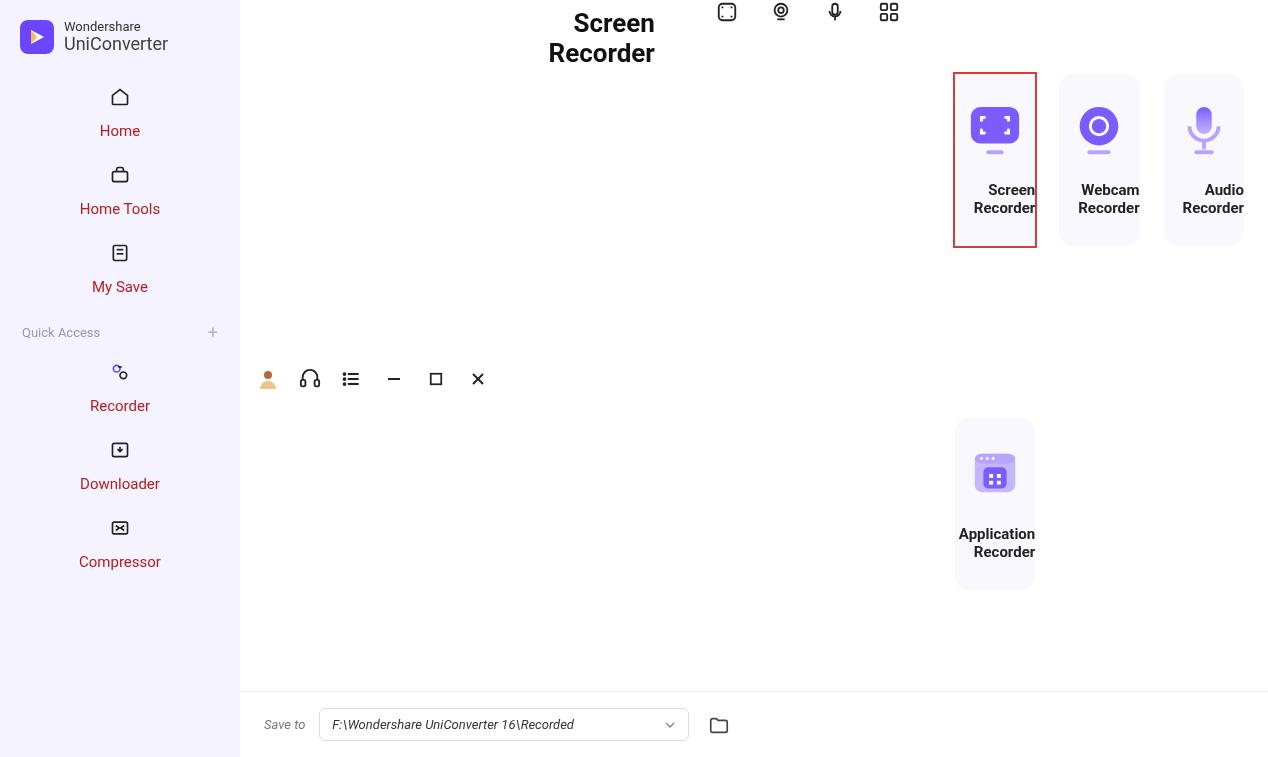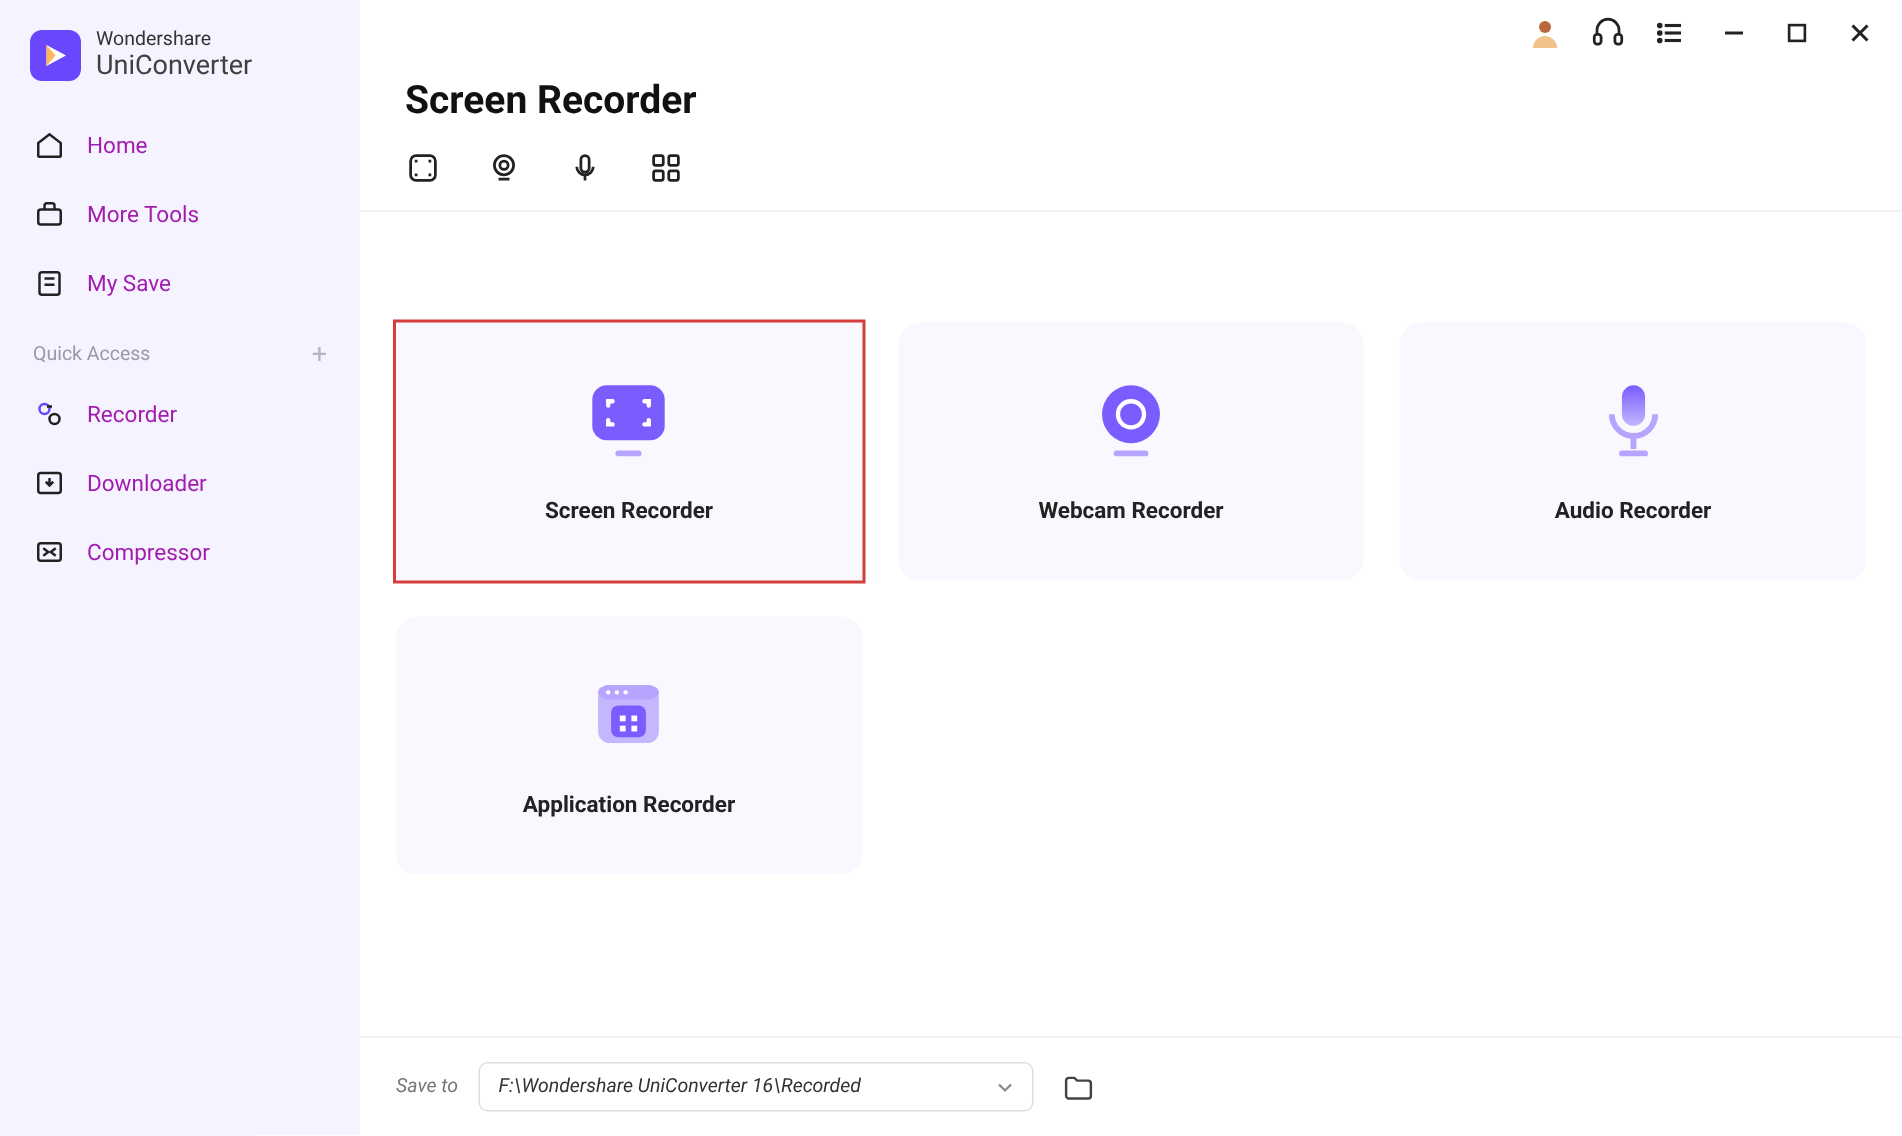--- a/index.html
+++ b/index.html
@@ -3,25 +3,25 @@
 <meta charset="utf-8">
 <style>
 * { margin: 0; padding: 0; box-sizing: border-box; font-family: -apple-system, BlinkMacSystemFont, "Segoe UI", Roboto, sans-serif; }
 body { width: 1268px; height: 757px; display: flex; background: #fff; overflow: hidden; }
 .sidebar { width: 240px; height: 100%; background: #f5f3ff; display: flex; flex-direction: column; padding: 20px 0; }
 .logo-area { display: flex; align-items: center; gap: 10px; padding: 0 20px 20px 20px; }
 .logo-box { width: 34px; height: 34px; background: #6a46ff; border-radius: 8px; display: flex; align-items: center; justify-content: center; }
 .logo-text { display: flex; flex-direction: column; line-height: 1.1; }
 .logo-brand { font-size: 13px; color: #333; }
 .logo-product { font-size: 18px; font-weight: 400; color: #404040; }
-.nav-item { display: flex; align-items: center; gap: 14px; padding: 12px 22px; cursor: pointer; color: #a21caf; font-size: 15px; }
+.nav-item { display: flex; align-items: center; gap: 14px; padding: 12px 22px; cursor: pointer; color: #b91c1c; font-size: 15px; flex-direction: column; }
 .nav-icon { width: 22px; height: 22px; display: flex; align-items: center; justify-content: center; }
 .quick-header { display: flex; align-items: center; justify-content: space-between; padding: 14px 22px 6px 22px; color: #9a98a9; font-size: 13px; }
 .plus { font-size: 18px; color: #b6b4c6; cursor: pointer; }
-.main { flex: 1; display: flex; flex-direction: column; position: relative; }
+.main { flex: 1; display: flex; flex-direction: row; position: relative; text-align: right; }
 .titlebar { display: flex; justify-content: flex-end; align-items: center; gap: 18px; padding: 10px 16px; }
 .win-btn { width: 24px; height: 24px; display: flex; align-items: center; justify-content: center; cursor: pointer; color: #333; }
 .page-title { font-size: 26px; font-weight: 700; padding: 8px 30px 18px 30px; color: #111; }
 .mode-icons { display: flex; gap: 30px; padding: 0 30px 16px 30px; }
 .mode-icon { width: 24px; height: 24px; display: flex; align-items: center; justify-content: center; cursor: pointer; }
 .divider { border-bottom: 1px solid #eee; }
 .cards { display: grid; grid-template-columns: repeat(3, 1fr); gap: 24px; padding: 74px 24px 20px 24px; }
 .card { background: #faf8ff; border-radius: 14px; height: 172px; display: flex; flex-direction: column; align-items: center; justify-content: center; gap: 22px; cursor: pointer; }
 .card.highlight { outline: 2px solid #d53c3c; border-radius: 0; }
 .card-icon { width: 56px; height: 56px; display: flex; align-items: center; justify-content: center; }
@@ -58,21 +58,21 @@
     <span>Home</span>
   </div>
 
   <div class="nav-item">
     <span class="nav-icon">
       <svg width="20" height="20" viewBox="0 0 24 24" fill="none" stroke="#222" stroke-width="2">
           <rect x="3" y="8" width="18" height="12" rx="2"></rect>
           <path d="M8 8 V5 A2 2 0 0 1 10 3 H14 A2 2 0 0 1 16 5 V8"></path>
         </svg>
     </span>
-    <span>More Tools</span>
+    <span>Home Tools</span>
   </div>
 
   <div class="nav-item">
     <span class="nav-icon">
       <svg width="20" height="20" viewBox="0 0 24 24" fill="none" stroke="#222" stroke-width="2">
           <rect x="4" y="3" width="16" height="18" rx="2"></rect>
           <line x1="8" y1="8" x2="16" y2="8"></line>
           <line x1="8" y1="13" x2="16" y2="13"></line>
         </svg>
     </span>

